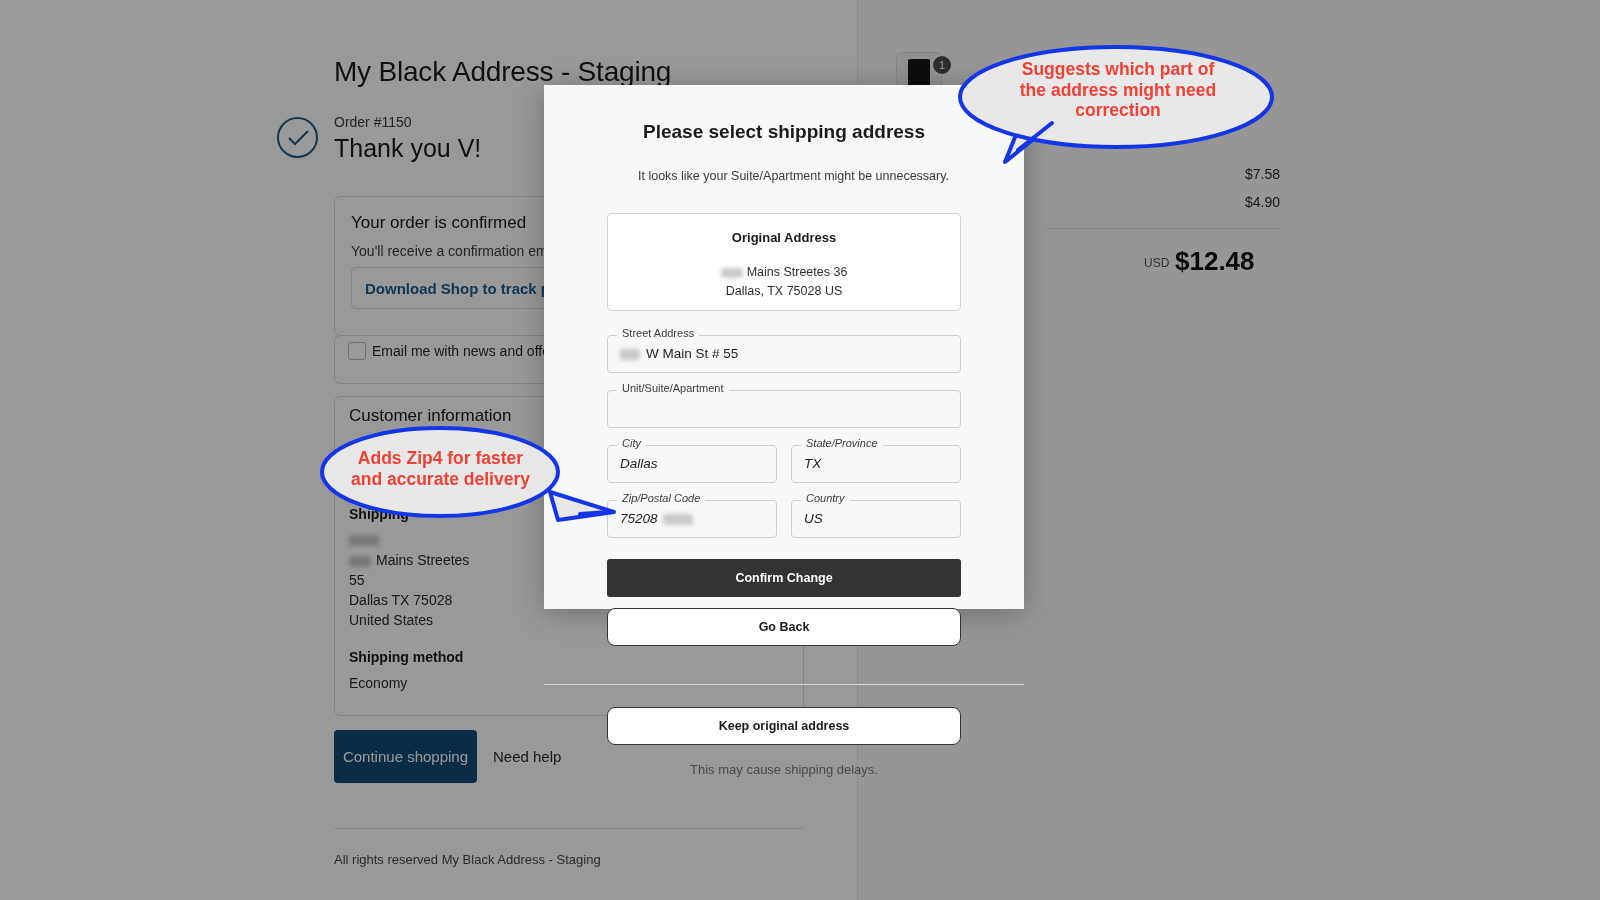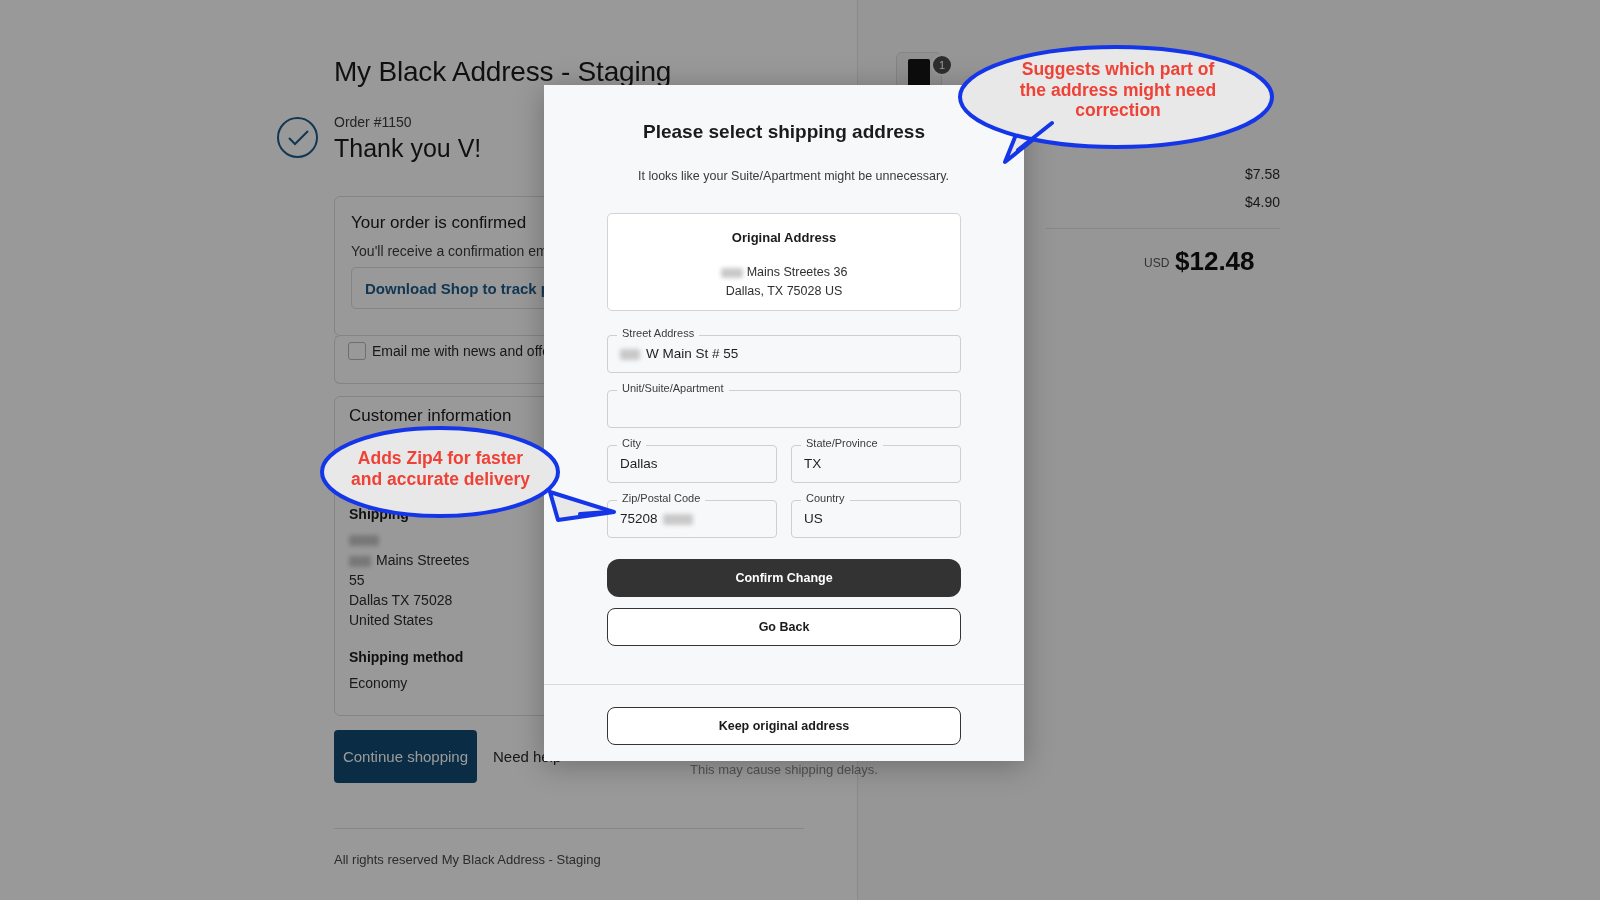--- a/index.html
+++ b/index.html
@@ -65,44 +65,44 @@
                justify-content:center; border:2px solid #fafafa; }
   .price { position:absolute; font-size:14px; color:#2b2b2b; text-align:right; width:120px; }
   .totals-div { position:absolute; left:1046px; top:228px; width:234px; height:1px; background:#e2e2e2; }
   .usd-lbl { position:absolute; left:1144px; top:256px; font-size:12px; color:#555; }
   .total-amt { position:absolute; left:1175px; top:246px; font-size:26px; font-weight:bold; color:#111; }
 
   
   #dim { position:absolute; inset:0; background:rgba(0,0,0,0.40); }
 
   
-  #modal { position:absolute; left:544px; top:85px; width:480px; height:676px; background:#f7f8fa;
+  #modal { position:absolute; left:544px; top:85px; width:480px; height:524px; background:#f7f8fa;
            box-shadow:0 4px 28px rgba(0,0,0,0.28); display:flex; flex-direction:column; }
   .modal-body { padding:24px 0 0 0; flex:1; }
   .m-title { text-align:center; font-size:19px; font-weight:bold; color:#1b1b1b; margin-top:12px; }
   .m-sub { text-align:center; font-size:12.5px; color:#3a3a3a; margin-top:26px;margin-left:19px; }
 
   .orig-box { margin:30px auto 0; width:354px; height:98px; background:#fff; border:1px solid #d3d3d3;
               border-radius:5px; text-align:center; padding-top:16px; }
   .orig-h { font-size:13px; font-weight:bold; color:#1b1b1b; }
   .orig-l { font-size:12.5px; color:#2f2f2f; margin-top:5px; }
   .orig-l.first { margin-top:20px; }
 
   .fields { width:354px; margin:24px auto 0; }
   .fld { position:relative; border:1px solid #cfcfcf; border-radius:4px; height:38px; background:transparent;
          margin-bottom:17px; }
   .fld .lab { position:absolute; top:-8px; left:9px; background:#f7f8fa; padding:0 5px; font-size:11px;
               color:#3b3b3b; line-height:1; }
   .fld .val { position:absolute; left:12px; top:10px; font-size:13.5px; color:#1f1f1f; }
-  .row2 { display:flex; gap:14px; }
+  .row2 { display:flex; gap:14px;font-style:italic; }
   .row2 .fld { flex:1; }
 
   .btn-dark { width:354px; height:38px; margin:4px auto 0; background:#333333; color:#fff;
               font-size:12.5px; font-weight:bold; display:flex; align-items:center; justify-content:center;
-              border-radius:12px; }
+              border-radius:3px; }
   .btn-outline { width:354px; height:38px; margin:11px auto 0; background:#fff; color:#1b1b1b;
                  border:1px solid #343434; font-size:12.5px; font-weight:bold; display:flex;
                  align-items:center; justify-content:center; border-radius:8px; }
   .modal-sep { height:1px; background:#d8d8d8; margin-top:38px; }
   .modal-foot { padding:22px 0 0 0; }
   .foot-note { text-align:center; font-size:13px; color:#4a4a4a; margin-top:17px; }
 
   
   .bubble-svg { position:absolute; pointer-events:none; }
   .bub-text { position:absolute; color:#ef4136; font-weight:bold; text-align:center;

